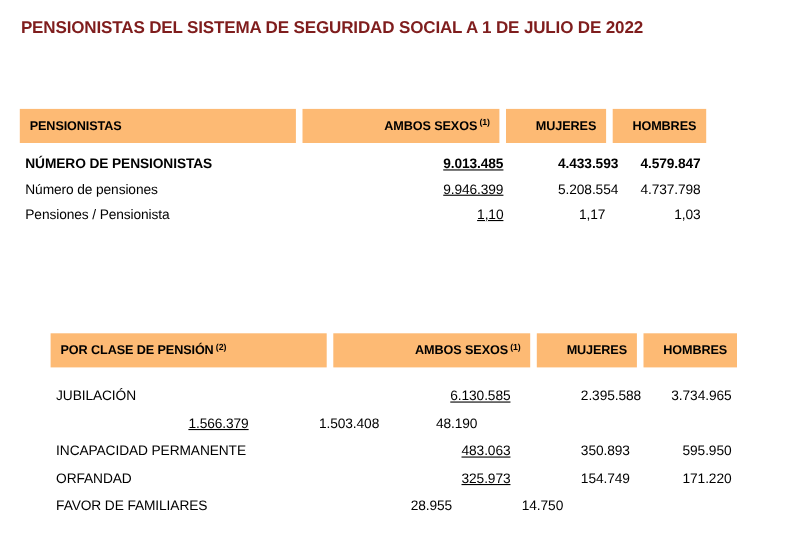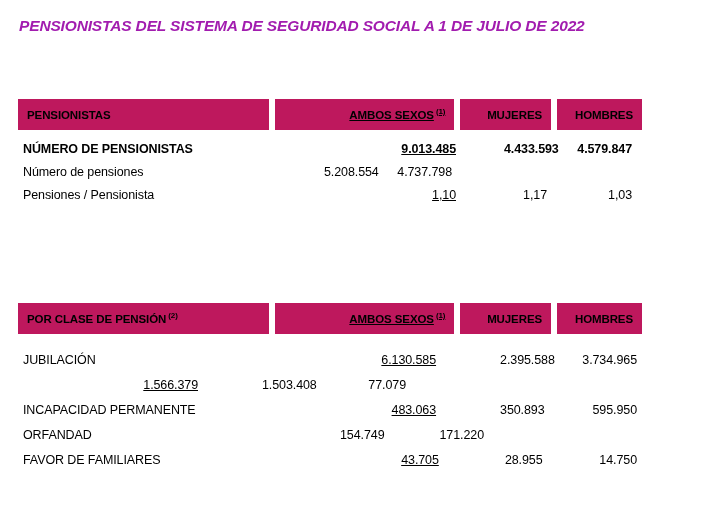--- a/index.html
+++ b/index.html
@@ -24,60 +24,58 @@
 
   
   .page-title {
     position: absolute;
     left: 19px;
     top: 17px;
     font-size: 15.5px;
     font-weight: bold;
     letter-spacing: -0.15px;
     white-space: nowrap;
-    color: #a21caf;
-    font-style: italic;
+    color: #7f1d1d;
   }
 
   
   .table-block {
     position: absolute;
     left: 18px;
     width: 624px;
   }
   #table-one { top: 99px; }
-  #table-two { top: 303px; }
+  #table-two { top: 303px; margin-left: 28px; }
 
   
   .header-row {
     display: flex;
     height: 31px;
     align-items: stretch;
   }
   .header-cell {
-    background: #be185d;
+    background: #fdba74;
     display: flex;
     align-items: center;
     font-size: 11.5px;
     font-weight: bold;
     letter-spacing: -0.1px;
     color: #000000;
     box-sizing: border-box;
   }
   .header-cell.label {
     width: 252px;
     padding-left: 9px;
     justify-content: flex-start;
   }
   .header-cell.gap-sm { width: 6px; background: transparent; }
   .header-cell.both {
     width: 180px;
     padding-right: 9px;
     justify-content: flex-end;
-    text-decoration: underline;
   }
   .header-cell.women {
     width: 91px;
     padding-right: 9px;
     justify-content: flex-end;
     align-items: center;
   }
   .header-cell.men {
     width: 85px;
     padding-right: 9px;
@@ -94,21 +92,21 @@
   }
 
   
   .body-row {
     display: flex;
     height: 24px;
     align-items: center;
     font-size: 12.5px;
     letter-spacing: -0.1px;
   }
-  #table-one .body-row { height: 23px; }
+  #table-one .body-row { height: 23px; justify-content: space-between; }
   #table-two .body-row { height: 25px; gap: 16px; }
   #table-one .body-rows { padding-top: 7px; }
   #table-two .body-rows { padding-top: 13px; }
 
   .cell-label {
     width: 258px;
     padding-left: 5px;
     box-sizing: border-box;
     white-space: nowrap;
   }
@@ -162,20 +160,21 @@
 
       <div class="body-row emphasis">
         <div class="cell-label">NÚMERO DE PENSIONISTAS</div>
         <div class="cell-num both">9.013.485</div>
         <div class="cell-num women">4.433.593</div>
         <div class="cell-num men">4.579.847</div>
       </div>
 
       <div class="body-row">
         <div class="cell-label">Número de pensiones</div>
+        <div class="cell-num both">9.946.399</div>
         <div class="cell-num women">5.208.554</div>
         <div class="cell-num men">4.737.798</div>
       </div>
 
       <div class="body-row">
         <div class="cell-label">Pensiones / Pensionista</div>
         <div class="cell-num both">1,10</div>
         <div class="cell-num women">1,17</div>
         <div class="cell-num men">1,03</div>
       </div>
@@ -210,39 +209,39 @@
       <div class="body-row">
         <div class="cell-label">JUBILACIÓN</div>
         <div class="cell-num both">6.130.585</div>
         <div class="cell-num women">2.395.588</div>
         <div class="cell-num men">3.734.965</div>
       </div>
 
       <div class="body-row">
         <div class="cell-num both">1.566.379</div>
         <div class="cell-num women">1.503.408</div>
-        <div class="cell-num men">77.079</div>
+        <div class="cell-num men">48.190</div>
       </div>
 
       <div class="body-row">
         <div class="cell-label">INCAPACIDAD PERMANENTE</div>
         <div class="cell-num both">483.063</div>
         <div class="cell-num women">350.893</div>
         <div class="cell-num men">595.950</div>
       </div>
 
       <div class="body-row">
         <div class="cell-label">ORFANDAD</div>
+        <div class="cell-num both">325.973</div>
         <div class="cell-num women">154.749</div>
         <div class="cell-num men">171.220</div>
       </div>
 
       <div class="body-row">
         <div class="cell-label">FAVOR DE FAMILIARES</div>
-        <div class="cell-num both">43.705</div>
         <div class="cell-num women">28.955</div>
         <div class="cell-num men">14.750</div>
       </div>
 
     </div>
   </div>
 
 </div>
 
 </body></html>

